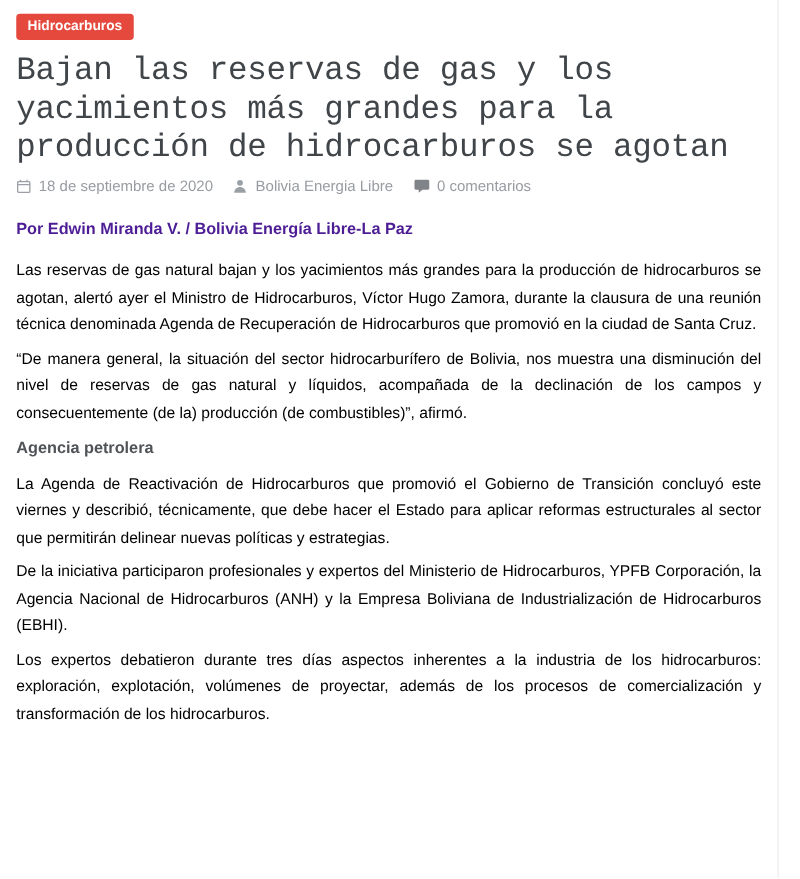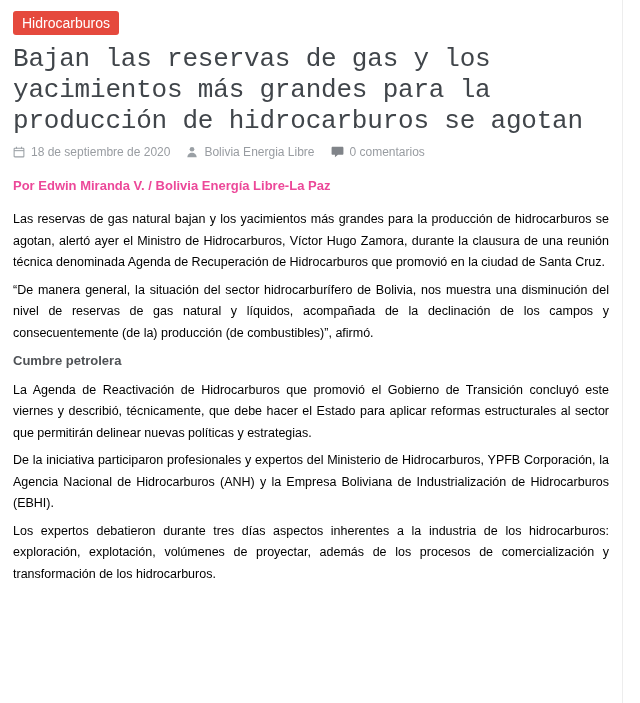--- a/index.html
+++ b/index.html
@@ -12,22 +12,22 @@
     box-sizing: border-box;
     width: 623px;
     min-height: 703px;
     border-right: 1px solid #ededed;
     padding: 11px 13px 6px 13px;
   }
   .badge {
     display: inline-block;
     background: #e5493d;
     color: #ffffff;
-    font-size: 14px;
-    font-weight: 400;
+    font-size: 11px;
+    font-weight: 700;
     line-height: 1;
     padding: 5px 9px 5px 9px;
     border-radius: 3px;
     cursor: pointer;
   }
   h1.article-title {
     font-size: 26px;
     line-height: 31px;
     font-weight: 400;
     color: #40454a;
@@ -49,21 +49,21 @@
   }
   .meta-item .mi {
     display: inline-flex;
     margin-right: 6px;
   }
   .meta-item svg { display: block; }
   .meta-link { cursor: pointer; }
   .byline {
     font-size: 13px;
     font-weight: 700;
-    color: #ec4899;
+    color: #4c1d95;
     margin: 19px 0 16px 0;
   }
   p.para {
     font-size: 12.5px;
     line-height: 21.5px;
     color: #000000;
     text-align: justify;
     margin: 0 0 6px 0;
   }
   h3.section-heading {
@@ -116,20 +116,20 @@
       <span>0 comentarios</span>
     </span>
 
   </div>
 
   <p class="byline">Por Edwin Miranda V. / Bolivia Energía Libre-La Paz</p>
 
   <div>
     <p class="para">Las reservas de gas natural bajan y los yacimientos más grandes para la producción de hidrocarburos se agotan, alertó ayer el Ministro de Hidrocarburos, Víctor Hugo Zamora, durante la clausura de una reunión técnica denominada Agenda de Recuperación de Hidrocarburos que promovió en la ciudad de Santa Cruz.</p>
     <p class="para">“De manera general, la situación del sector hidrocarburífero de Bolivia, nos muestra una disminución del nivel de reservas de gas natural y líquidos, acompañada de la declinación de los campos y consecuentemente (de la) producción (de combustibles)”, afirmó.</p>
-    <h3 class="section-heading">Cumbre petrolera</h3>
+    <h3 class="section-heading">Agencia petrolera</h3>
     <p class="para">La Agenda de Reactivación de Hidrocarburos que promovió el Gobierno de Transición concluyó este viernes y describió, técnicamente, que debe hacer el Estado para aplicar reformas estructurales al sector que permitirán delinear nuevas políticas y estrategias.</p>
     <p class="para">De la iniciativa participaron profesionales y expertos del Ministerio de Hidrocarburos, YPFB Corporación, la Agencia Nacional de Hidrocarburos (ANH) y la Empresa Boliviana de Industrialización de Hidrocarburos (EBHI).</p>
     <p class="para">Los expertos debatieron durante tres días aspectos inherentes a la industria de los hidrocarburos: exploración, explotación, volúmenes de proyectar, además de los procesos de comercialización y transformación de los hidrocarburos.</p>
 
   </div>
 
 </div>
 
 </body></html>

